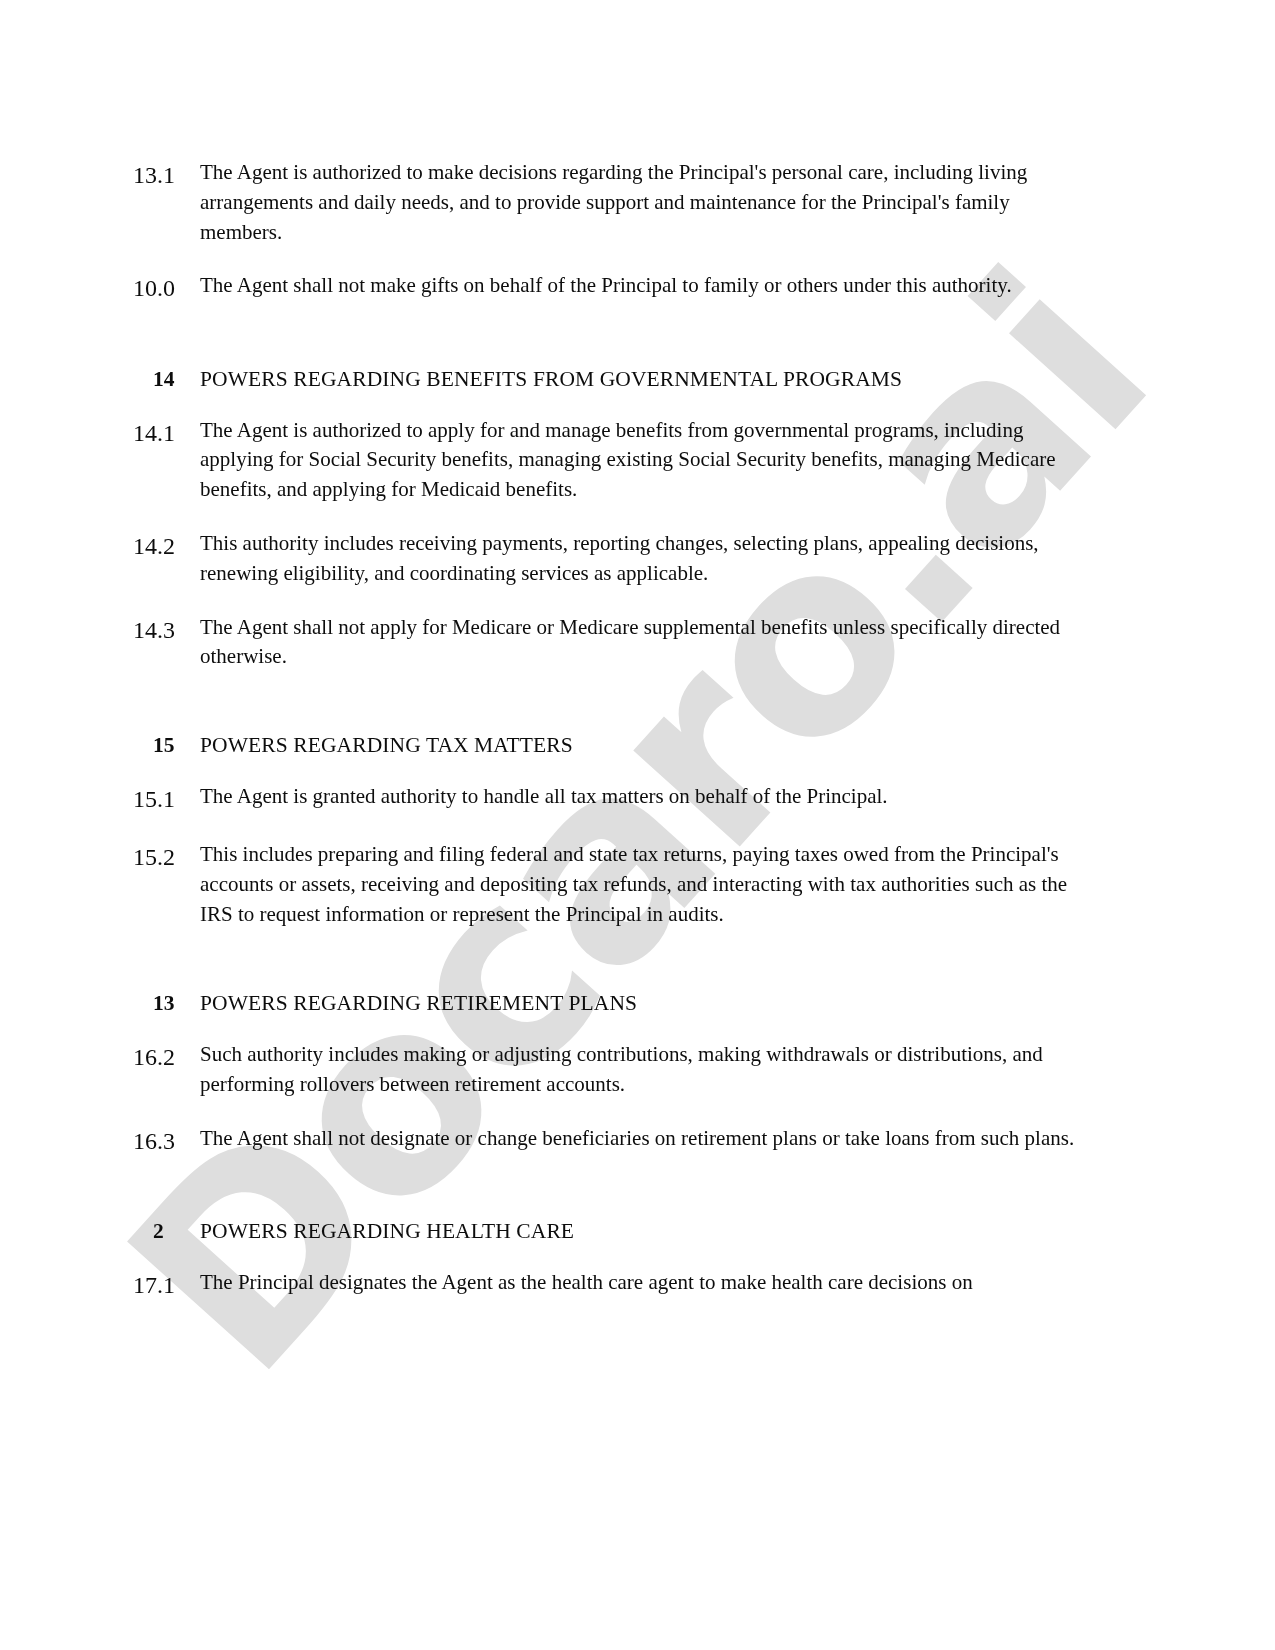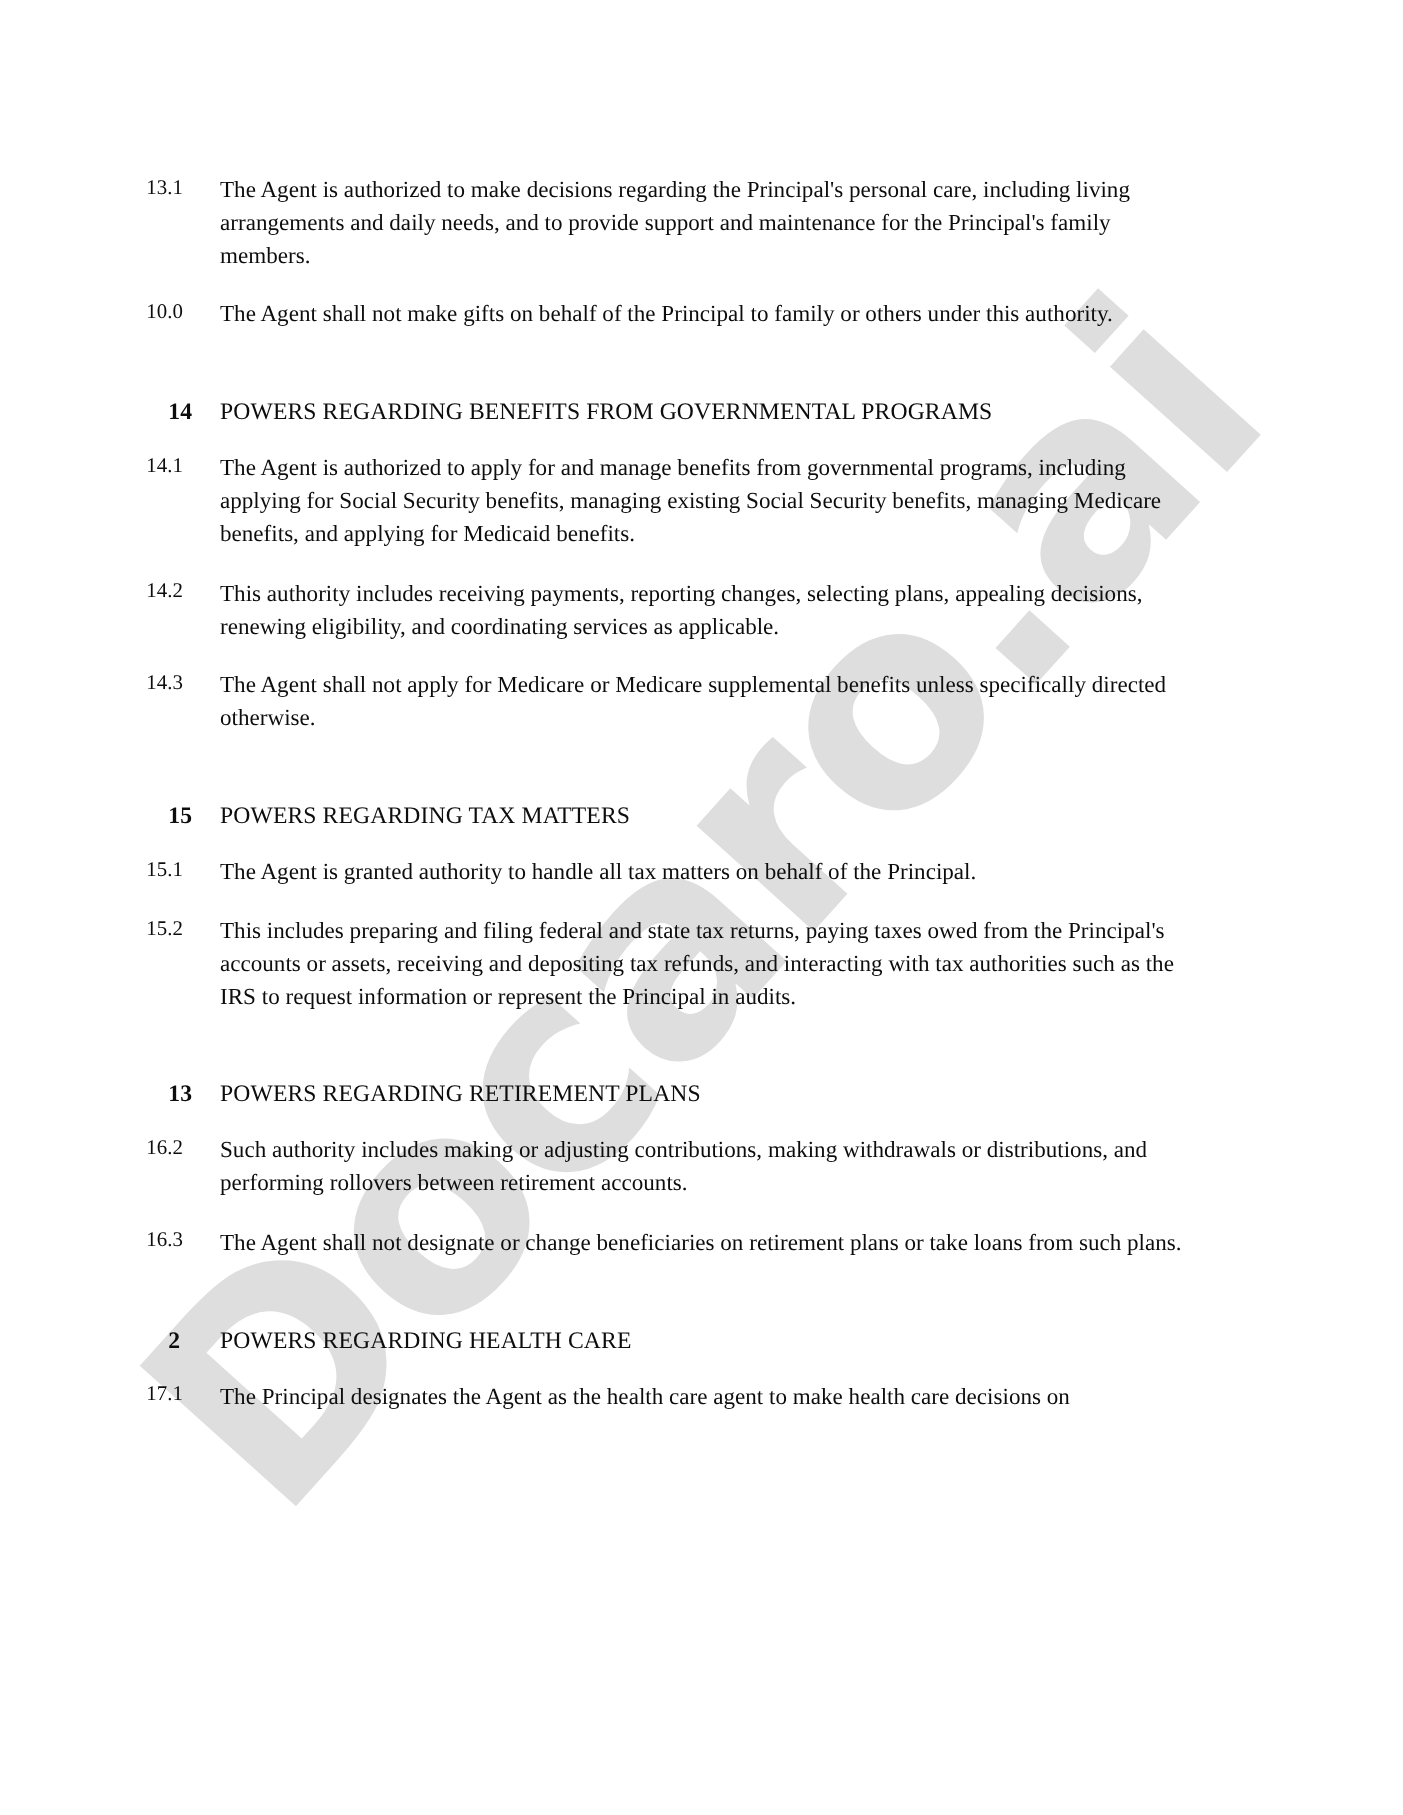--- a/index.html
+++ b/index.html
@@ -53,21 +53,21 @@
 
   .block {
     display: flex;
     align-items: flex-start;
     margin: 0 0 24px 0;
   }
 
   .num {
     flex: 0 0 auto;
     width: 67px;
-    font-size: 19px;
+    font-size: 24px;
     line-height: 1.42;
     white-space: nowrap;
   }
   .body-text {
     flex: 1 1 auto;
     font-size: 21px;
     line-height: 1.42;
     text-align: left;
   }
 

